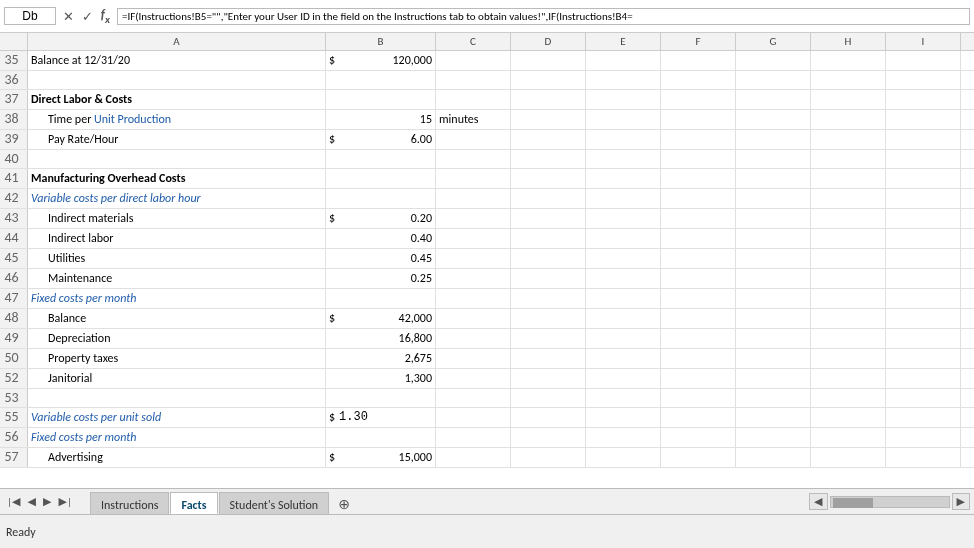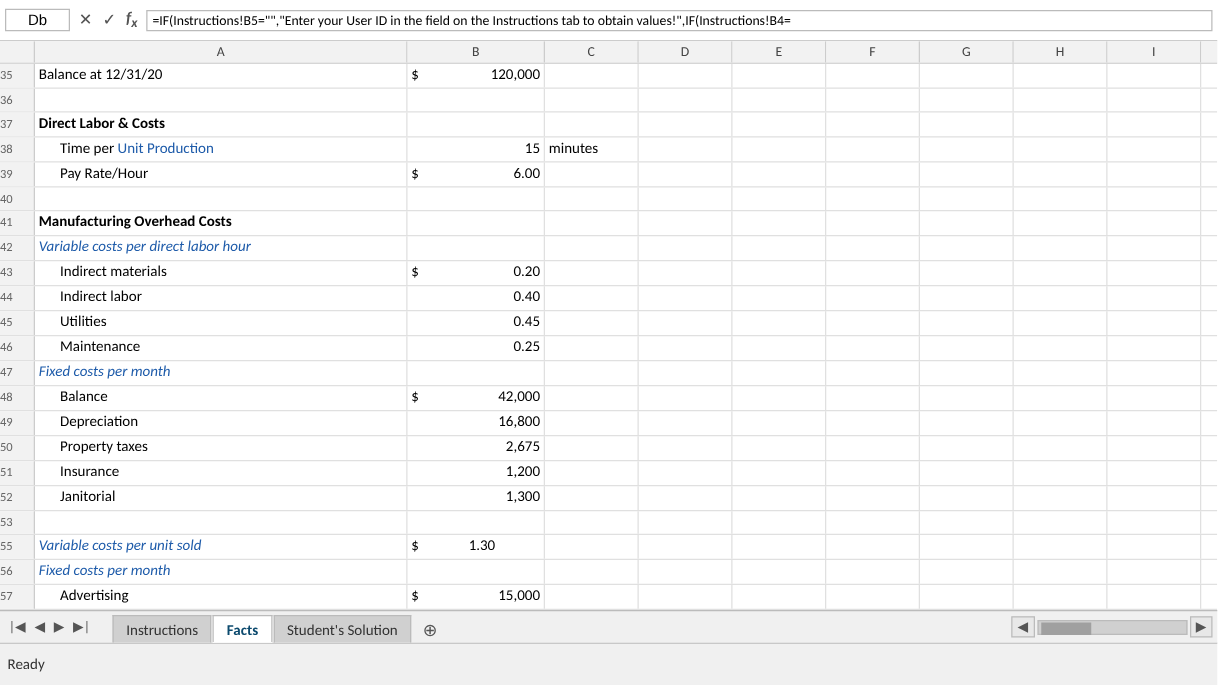--- a/index.html
+++ b/index.html
@@ -81,23 +81,23 @@
       overflow: hidden;
     }
     .grid-row {
       display: flex;
       border-bottom: 1px solid #e0e0e0;
       min-height: 18px;
     }
     .row-num {
       width: 28px;
       min-width: 28px;
-      text-align: left;
+      text-align: center;
       padding-right: 4px;
-      font-size: 10px;
+      font-size: 14px;
       color: #666;
       background: #f2f2f2;
       border-right: 1px solid #ccc;
       line-height: 18px;
       flex-shrink: 0;
     }
     .cell {
       border-right: 1px solid #e0e0e0;
       padding: 1px 3px;
       font-size: 12px;
@@ -460,35 +460,20 @@
         <div class="cell cell-c"></div>
         <div class="cell cell-d"></div>
         <div class="cell cell-e"></div>
         <div class="cell cell-f"></div>
         <div class="cell cell-g"></div>
         <div class="cell cell-h"></div>
         <div class="cell cell-i"></div>
         <div class="cell cell-j"></div>
       </div>
       <div class="grid-row">
-        <div class="row-num">51</div>
-        <div class="cell cell-a" style="padding-left: 20px;">Insurance</div>
-        <div class="cell cell-b" style="display: flex; align-items: center;">
-          <span style="flex: 1 1 0%; text-align: right;">1,200</span>
-        </div>
-        <div class="cell cell-c"></div>
-        <div class="cell cell-d"></div>
-        <div class="cell cell-e"></div>
-        <div class="cell cell-f"></div>
-        <div class="cell cell-g"></div>
-        <div class="cell cell-h"></div>
-        <div class="cell cell-i"></div>
-        <div class="cell cell-j"></div>
-      </div>
-      <div class="grid-row">
         <div class="row-num">52</div>
         <div class="cell cell-a" style="padding-left: 20px;">Janitorial</div>
         <div class="cell cell-b" style="display: flex; align-items: center;">
           <span style="flex: 1 1 0%; text-align: right;">1,300</span>
         </div>
         <div class="cell cell-c"></div>
         <div class="cell cell-d"></div>
         <div class="cell cell-e"></div>
         <div class="cell cell-f"></div>
         <div class="cell cell-g"></div>
@@ -507,21 +492,21 @@
         <div class="cell cell-g"></div>
         <div class="cell cell-h"></div>
         <div class="cell cell-i"></div>
         <div class="cell cell-j"></div>
       </div>
       <div class="grid-row">
         <div class="row-num">55</div>
         <div class="cell cell-a italic" style="color: rgb(31, 92, 170);">Variable costs per unit sold</div>
         <div class="cell cell-b" style="display: flex; align-items: center;">
           <span style="margin-right: 4px;">$</span>
-          <span style="flex: 1 1 0%; text-align: center;">1.30</span>
+          <span style="flex: 1 1 0%; text-align: left; font-family: Liberation Mono, monospace;">1.30</span>
         </div>
         <div class="cell cell-c"></div>
         <div class="cell cell-d"></div>
         <div class="cell cell-e"></div>
         <div class="cell cell-f"></div>
         <div class="cell cell-g"></div>
         <div class="cell cell-h"></div>
         <div class="cell cell-i"></div>
         <div class="cell cell-j"></div>
       </div>

